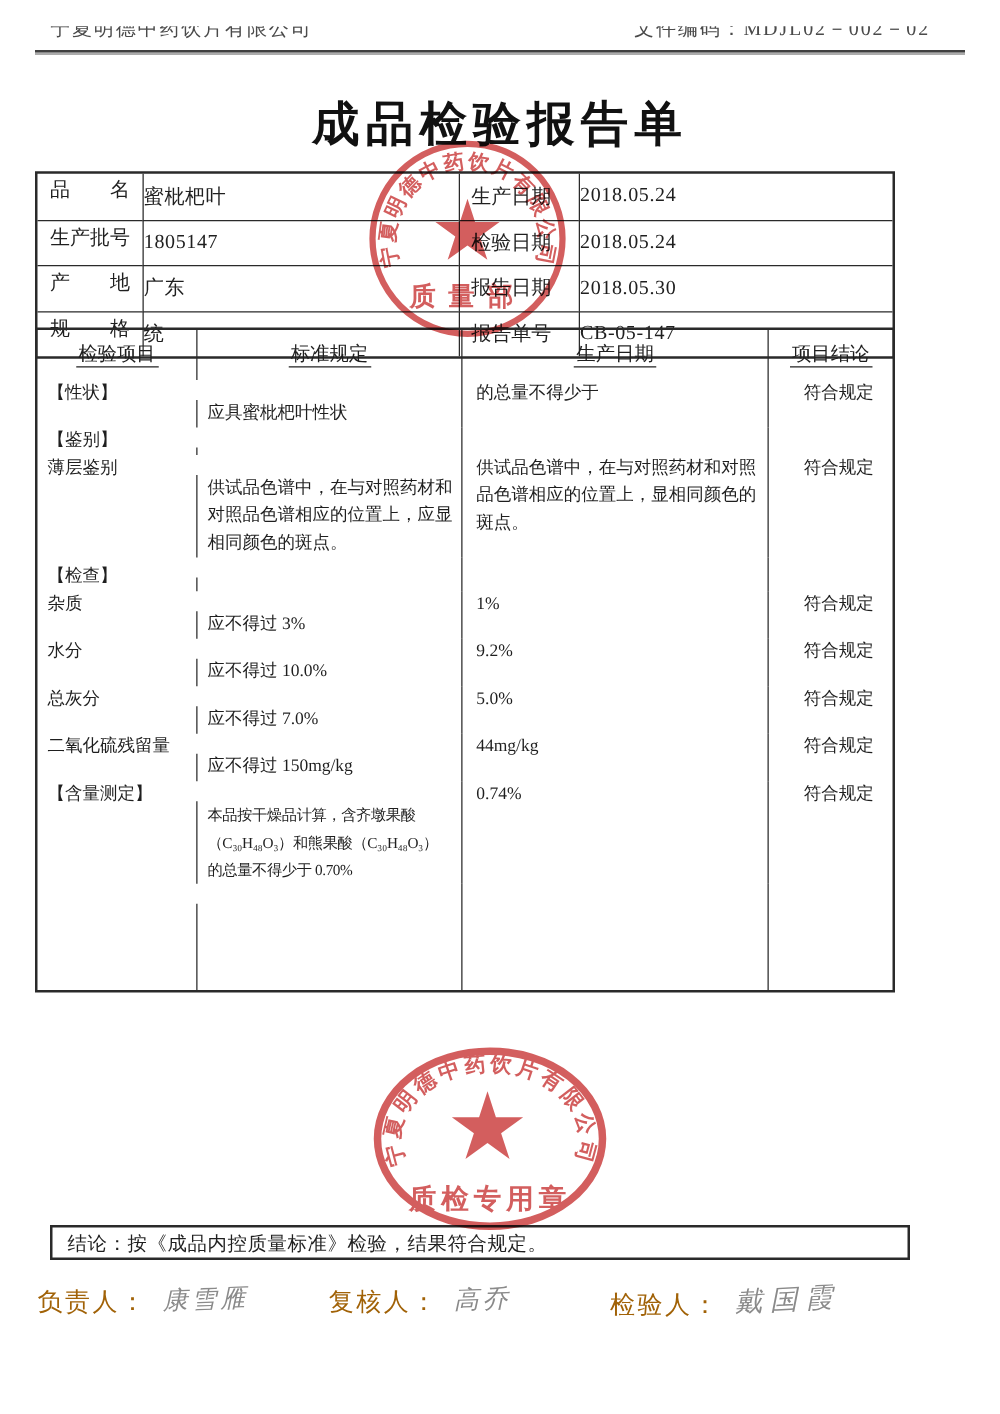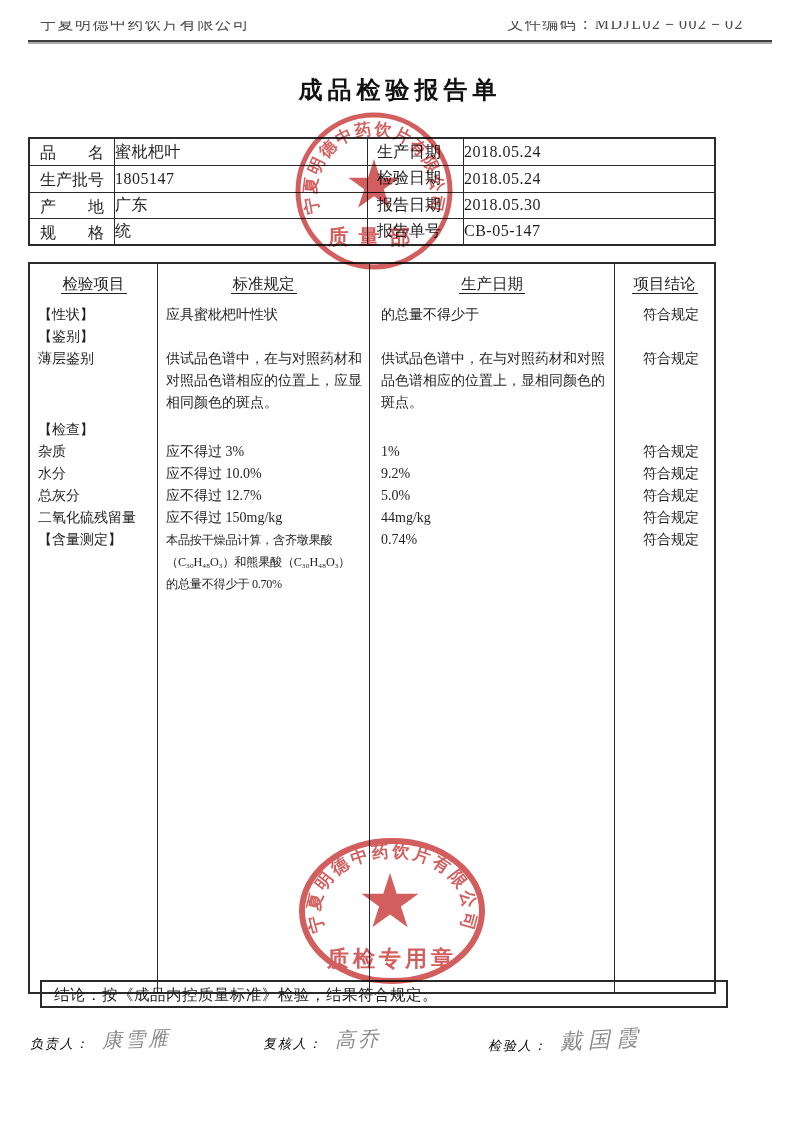--- a/index.html
+++ b/index.html
@@ -14,63 +14,63 @@
   
   .ph-left, .ph-right { position: absolute; top: 21px; height: 19px; overflow: hidden; }
   .ph-left  { left: 40px; }
   .ph-right { right: 56px; }
   .pht { font-size: 16px; line-height: 19px; margin-top: -7px; letter-spacing: 1.5px; color: #4a4a4a; white-space: nowrap; }
   .ph-rule { position: absolute; left: 28px; top: 40px; width: 744px; height: 2px;
              background: #3f3f3f; box-shadow: 0 2px 0 #ababab; }
 
   
   .title { position: absolute; top: 74px; left: 0; width: 800px; text-align: center;
-           font-size: 24px; font-weight: 700; letter-spacing: 5px; color: #111; }
-
-  
-  .info-table { position: absolute; left: 28px; top: 137px; width: 688px; height: 109px;
+           font-size: 38px; font-weight: 700; letter-spacing: 5px; color: #111; }
+
+  
+  .info-table { position: absolute; left: 28px; top: 137px; width: 688px; height: 150px;
                 border: 2px solid #2a2a2a; display: grid;
                 grid-template-columns: 84px 253px 96px 1fr;
                 grid-template-rows: repeat(4, 1fr); font-size: 16px; }
   .ic { display: flex; align-items: center; overflow: hidden; white-space: nowrap; }
   .ic.bl { border-left: 1px solid #2a2a2a; }
   .ic.bt { border-top: 1px solid #2a2a2a; }
   .ic.lbl  { display: block; line-height: 28px; text-align: justify; text-align-last: justify;
              text-justify: inter-character; padding: 0 10px; }
   .ic.rlbl { padding-left: 9px; }
   .ic.val  { letter-spacing: 0.5px; }
 
   
-  .insp-table { position: absolute; left: 28px; top: 262px; width: 688px; height: 732px;
+  .insp-table { position: absolute; left: 28px; top: 262px; width: 688px; height: 532px;
                 border: 2px solid #2a2a2a; display: flex; flex-direction: column;
                 font-size: 14px; }
   .insp-row { display: grid; grid-template-columns: 127px 212px 245px 1fr; min-height: 22px; }
   .insp-row > div { line-height: 22px; }
   .insp-row > div:nth-child(2), .insp-row > div:nth-child(3), .insp-row > div:nth-child(4) {
     border-left: 1px solid #2a2a2a; }
   .insp-header { min-height: 40px; align-items: center; font-size: 15.5px; }
   .insp-header > div { text-align: center; line-height: 40px; }
   .hul { border-bottom: 1px solid #222; padding: 0 2px 1px 2px; }
   .c1 { padding-left: 8px;  white-space: pre; overflow: hidden; }
-  .c2 { padding-left: 8px;  white-space: pre; overflow: hidden; }
+  .c2 { padding-left: 8px;  white-space: pre; overflow: hidden; margin-top: 16px; }
   .c3 { padding-left: 11px; white-space: pre; overflow: hidden; }
   .c4 { padding-left: 13px; white-space: pre; overflow: hidden; text-align: center; }
   .insp-row.gapped > div { padding-top: 5px; }
   .insp-row.last .c2 { font-size: 12.2px; letter-spacing: -0.3px; }
   .insp-row.filler { flex: 1; }
 
   
   .conclusion { position: absolute; left: 28px; top: 980px; width: 688px; height: 28px;
                 border: 2px solid #2a2a2a; display: flex; align-items: flex-end;
                 padding-left: 12px; font-size: 15.5px; letter-spacing: 0.5px; margin-left: 12px; }
 
   
   .sig-row { position: absolute; left: 0; top: 1028px; width: 800px; height: 50px; }
   .sig { position: absolute; top: 0; white-space: nowrap; }
-  .sig-label { font-size: 13px; letter-spacing: 2px; color: #000000; font-style: italic; }
+  .sig-label { font-size: 20px; letter-spacing: 2px; color: #a16207; }
   .sig-name { display: inline-block; margin-left: 12px; color: #8a8a8a;
               font-size: 20px; font-style: italic; letter-spacing: 3px;
               transform: rotate(-2deg) translateY(-2px);
               font-family: "DejaVu Serif", serif; }
   .sig.s3 .sig-name { font-size: 22px; letter-spacing: 6px; transform: rotate(-3deg) translateY(-3px); }
 
   
   .stamp { position: absolute; mix-blend-mode: multiply; opacity: 0.82; z-index: 5; }
   .stamp-top    { left: 288px; top: 106px; }
   .stamp-bottom { left: 292px; top: 833px; }
@@ -161,21 +161,21 @@
 
     <div class="insp-row">
       <div class="c1">水分</div>
       <div class="c2">应不得过 10.0%</div>
       <div class="c3">9.2%</div>
       <div class="c4">符合规定</div>
     </div>
 
     <div class="insp-row">
       <div class="c1">总灰分</div>
-      <div class="c2">应不得过 12.7%</div>
+      <div class="c2">应不得过 7.0%</div>
       <div class="c3">5.0%</div>
       <div class="c4">符合规定</div>
     </div>
 
     <div class="insp-row">
       <div class="c1">二氧化硫残留量</div>
       <div class="c2">应不得过 150mg/kg</div>
       <div class="c3">44mg/kg</div>
       <div class="c4">符合规定</div>
     </div>

